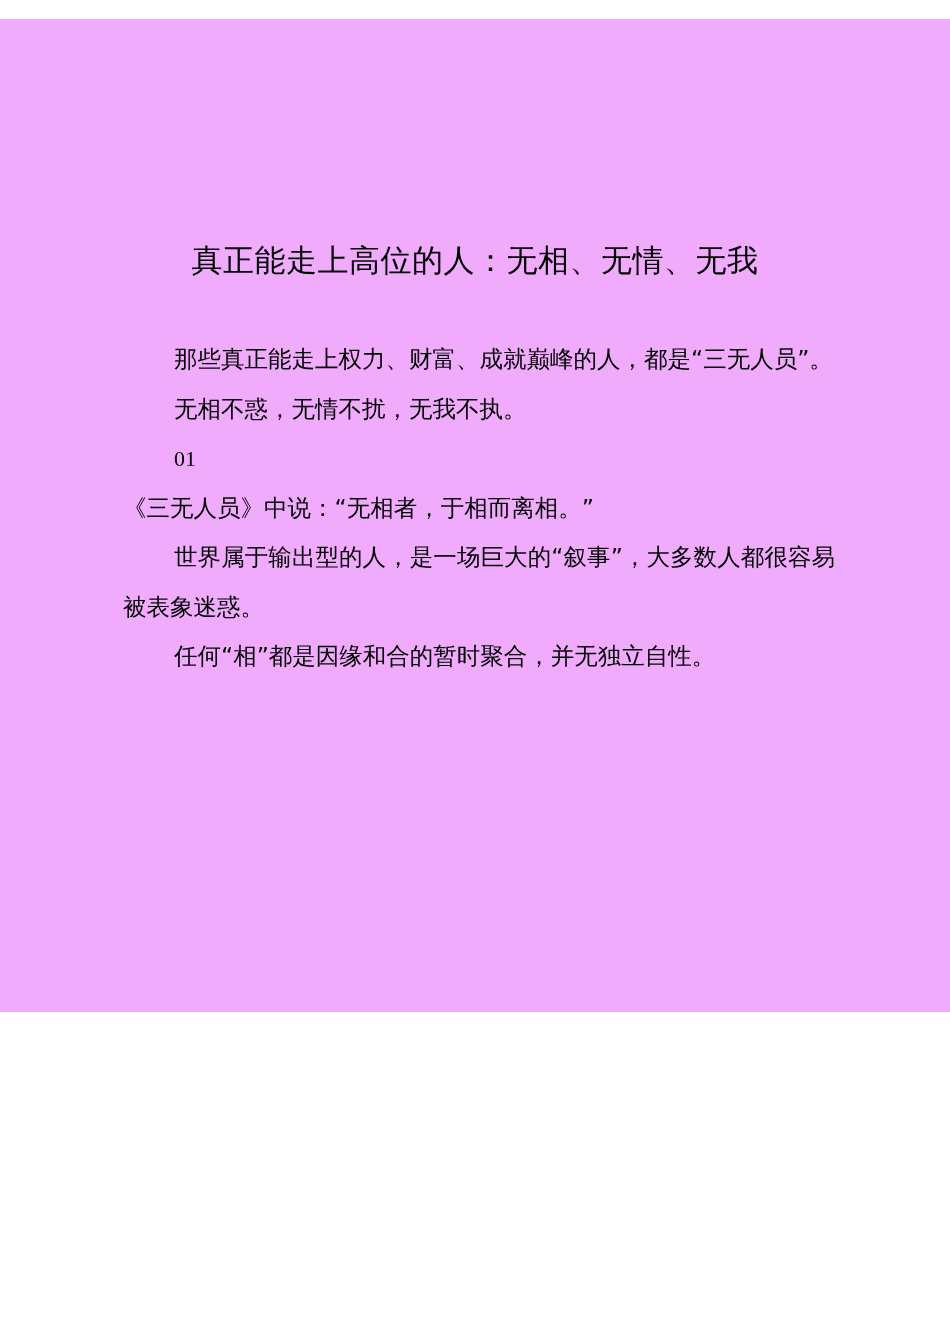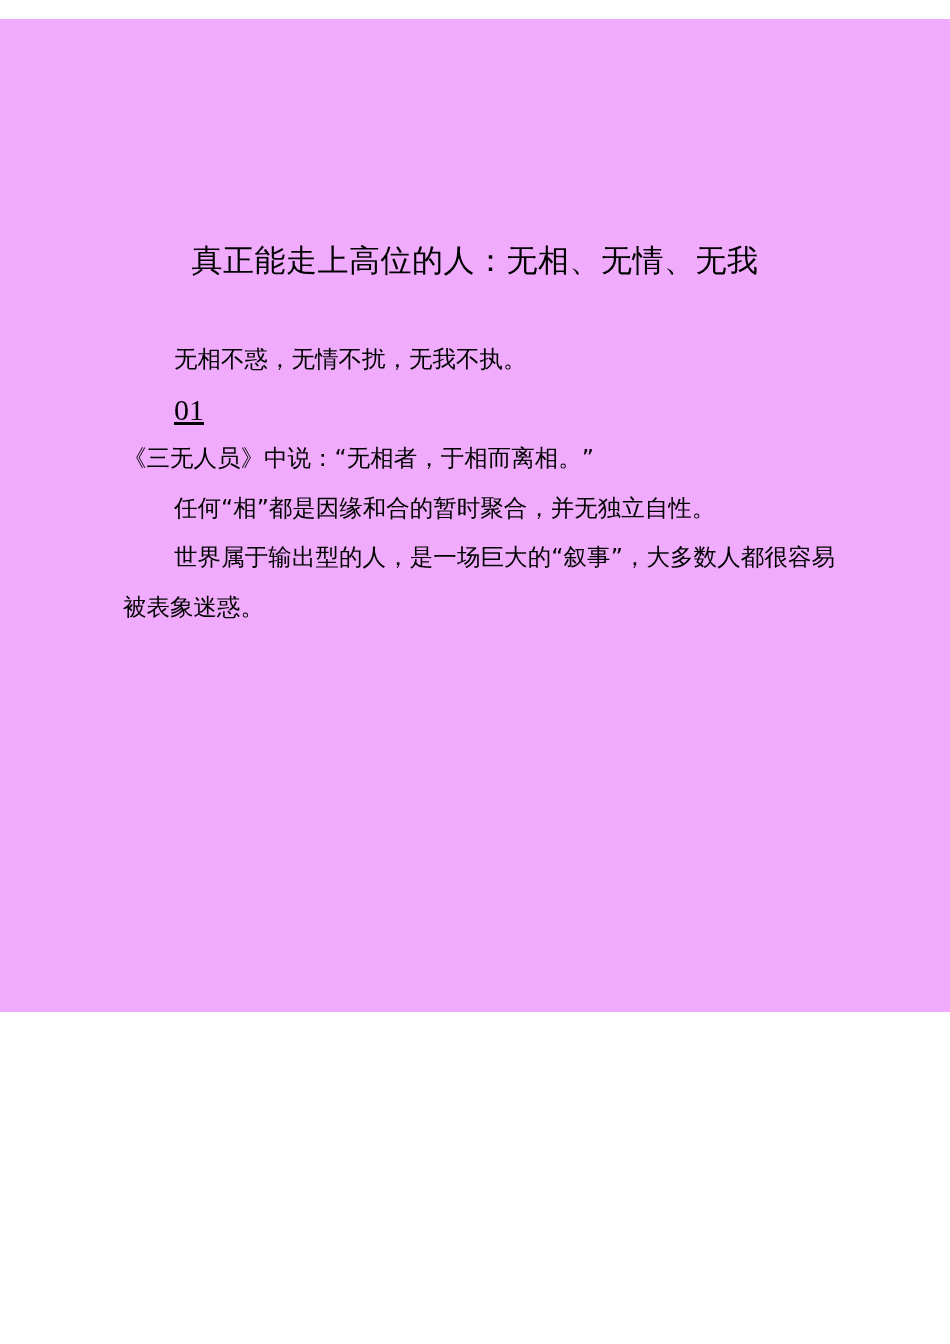--- a/index.html
+++ b/index.html
@@ -4,27 +4,28 @@
 <style>
   html, body { margin: 0; padding: 0; background: #ffffff; }
   body { width: 950px; height: 1344px; position: relative; overflow: hidden;
          font-family: "DejaVu Sans", "Liberation Sans", sans-serif; color: #000; }
   .page { position: absolute; left: 0; top: 0; width: 950px; height: 993px; background: #f0abfc; margin-top: 19px; }
   .title { position: absolute; left: 0; width: 950px; top: 218px; text-align: center;
            font-size: 31px; line-height: 46px; letter-spacing: 0.5px; }
   .body { position: absolute; left: 123px; width: 712px; top: 316px; font-size: 23.5px; line-height: 49.5px; }
   .p { margin: 0; text-indent: 51px; text-align: justify; }
   .p.noindent { text-indent: 0; }
-  .p.num { font-family: "Liberation Serif", "DejaVu Serif", serif; font-size: 30px; text-decoration: underline; }
+  .p.num { font-family: "Liberation Serif", "DejaVu Serif", serif; font-size: 22px; }
 </style>
 </head>
 <body>
 
 <div class="page">
   <div class="title">真正能走上高位的人：无相、无情、无我</div>
   <div class="body">
+    <p class="p">那些真正能走上权力、财富、成就巅峰的人，都是“三无人员”。</p>
     <p class="p">无相不惑，无情不扰，无我不执。</p>
     <p class="p num">01</p>
     <p class="p noindent">《三无人员》中说：“无相者，于相而离相。”</p>
+    <p class="p">世界属于输出型的人，是一场巨大的“叙事”，大多数人都很容易被表象迷惑。</p>
     <p class="p">任何“相”都是因缘和合的暂时聚合，并无独立自性。</p>
-    <p class="p">世界属于输出型的人，是一场巨大的“叙事”，大多数人都很容易被表象迷惑。</p>
   </div>
 </div>
 
 </body></html>

